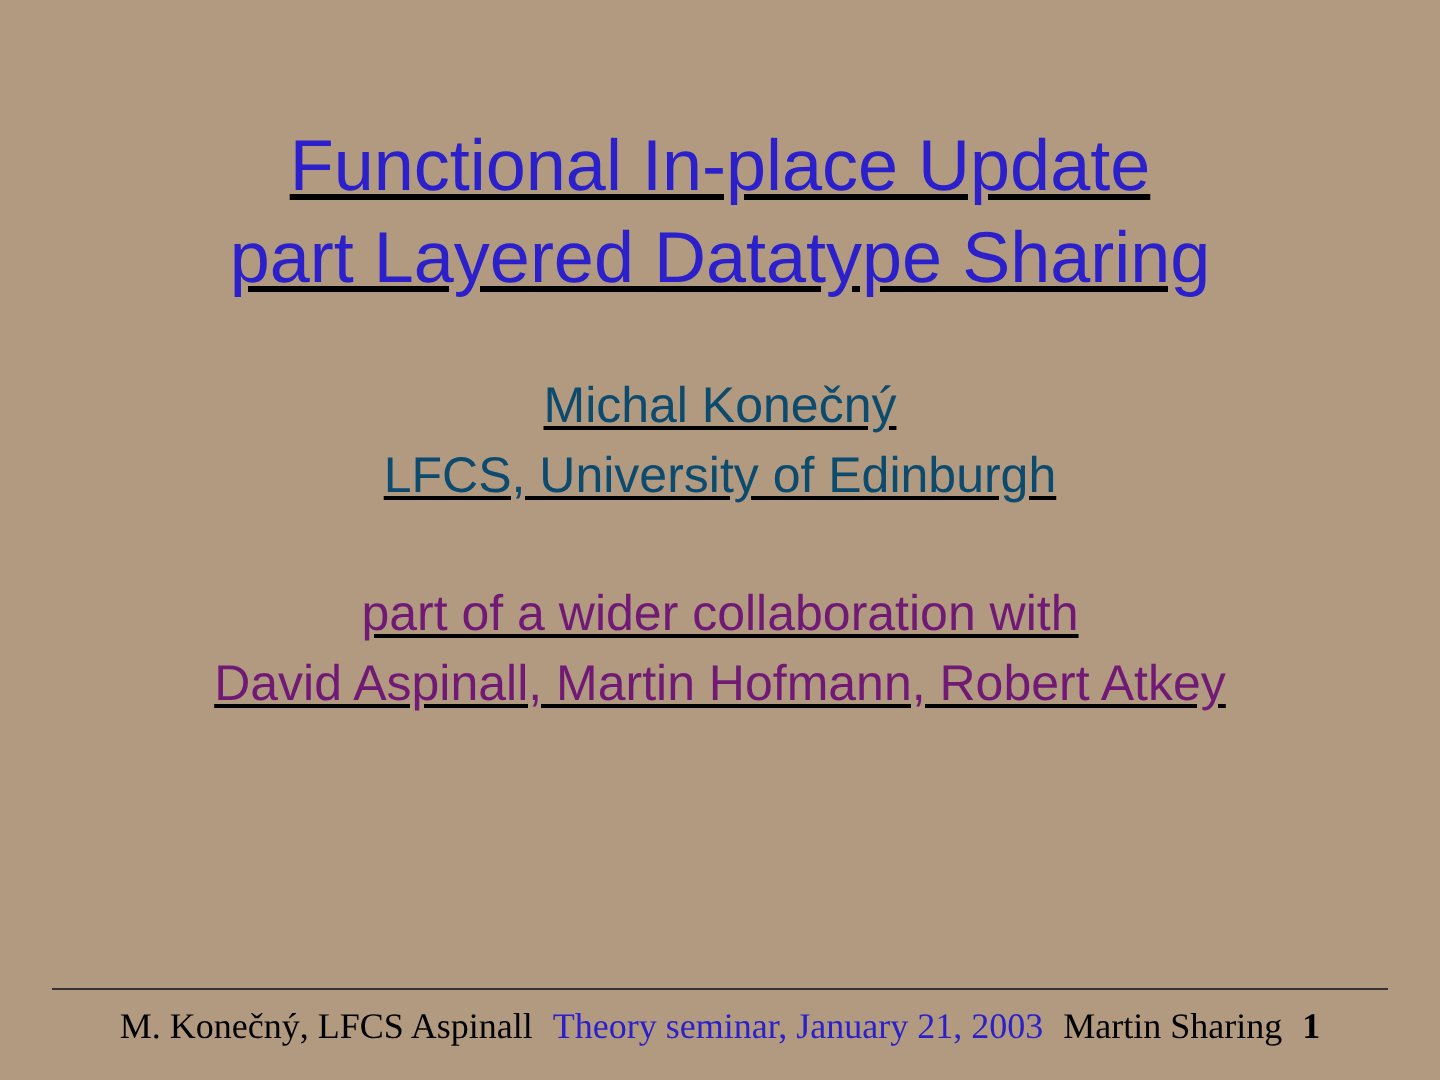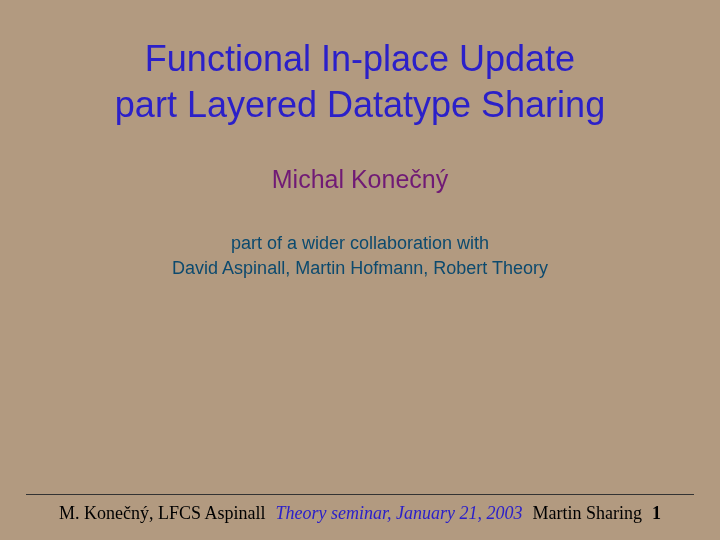--- a/index.html
+++ b/index.html
@@ -5,87 +5,88 @@
   * { margin: 0; padding: 0; box-sizing: border-box; }
   html, body { width: 720px; height: 540px; overflow: hidden; }
   body {
     background: #b29a80;
     font-family: Georgia, 'Times New Roman', serif;
     position: relative;
   }
   .slide {
     width: 720px;
     height: 540px;
-    padding: 36px 40px 0 40px;
+    padding: 60px 40px 0 40px;
     text-align: center;
+    text-decoration: underline;
   }
   .title {
     color: #2b20c9;
     font-family: Helvetica, Arial, sans-serif;
     font-weight: 400;
     font-size: 36px;
     line-height: 1.28;
     margin-bottom: 34px;
   }
   .author-block {
-    color: #701a75;
+    color: #0c4a6e;
     font-family: Helvetica, Arial, sans-serif;
     font-size: 25px;
     line-height: 1.4;
     margin-bottom: 34px;
   }
   .collab-block {
-    color: #0c4a6e;
+    color: #701a75;
     font-family: Helvetica, Arial, sans-serif;
-    font-size: 18px;
+    font-size: 25px;
     line-height: 1.4;
   }
   .footer-wrap {
     position: absolute;
     left: 0; right: 0; bottom: 16px;
     padding: 0 26px;
   }
   .rule {
     border: none;
     border-top: 1px solid #333;
     margin-bottom: 8px;
   }
   .footer {
     font-family: Georgia, 'Times New Roman', serif;
     font-size: 18px;
     color: #000;
     text-align: center;
   }
   .footer .event {
     color: #2b20c9;
-    font-style: italic;
   }
   .footer .pagenum {
     font-weight: bold;
     margin-left: 10px;
   }
   .footer .gap { display:inline-block; width:10px; }
 </style>
 </head>
 <body>
 
 <div class="slide">
 
   <h1 class="title">
     <span>Functional In-place Update</span><br>
     <span>part Layered Datatype Sharing</span>
   </h1>
 
   <div class="author-block">
     <div>Michal Konečný</div>
+    <div>LFCS, University of Edinburgh</div>
   </div>
 
   <div class="collab-block">
     <div>part of a wider collaboration with</div>
-    <div>David Aspinall, Martin Hofmann, Robert Theory</div>
+    <div>David Aspinall, Martin Hofmann, Robert Atkey</div>
   </div>
 
 </div>
 
 <div class="footer-wrap">
   <hr class="rule">
   <div class="footer">
     <span>M. Konečný, LFCS Aspinall</span><span class="gap"></span><span class="event">Theory seminar, January 21, 2003</span><span class="gap"></span><span>Martin Sharing</span><span class="pagenum">1</span>
   </div>
 </div>

